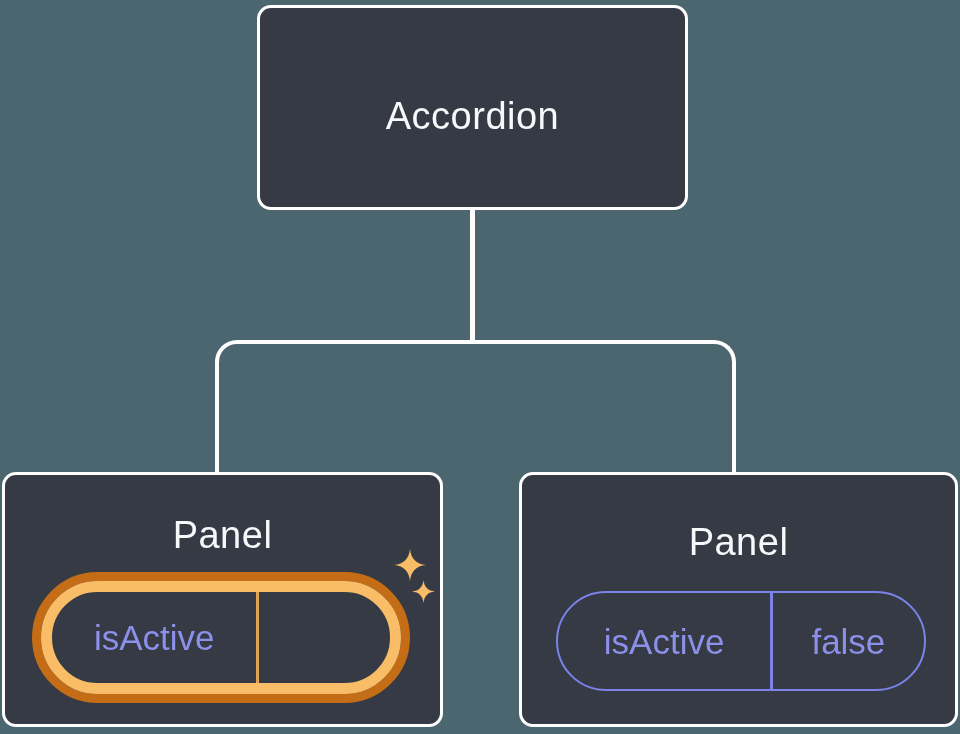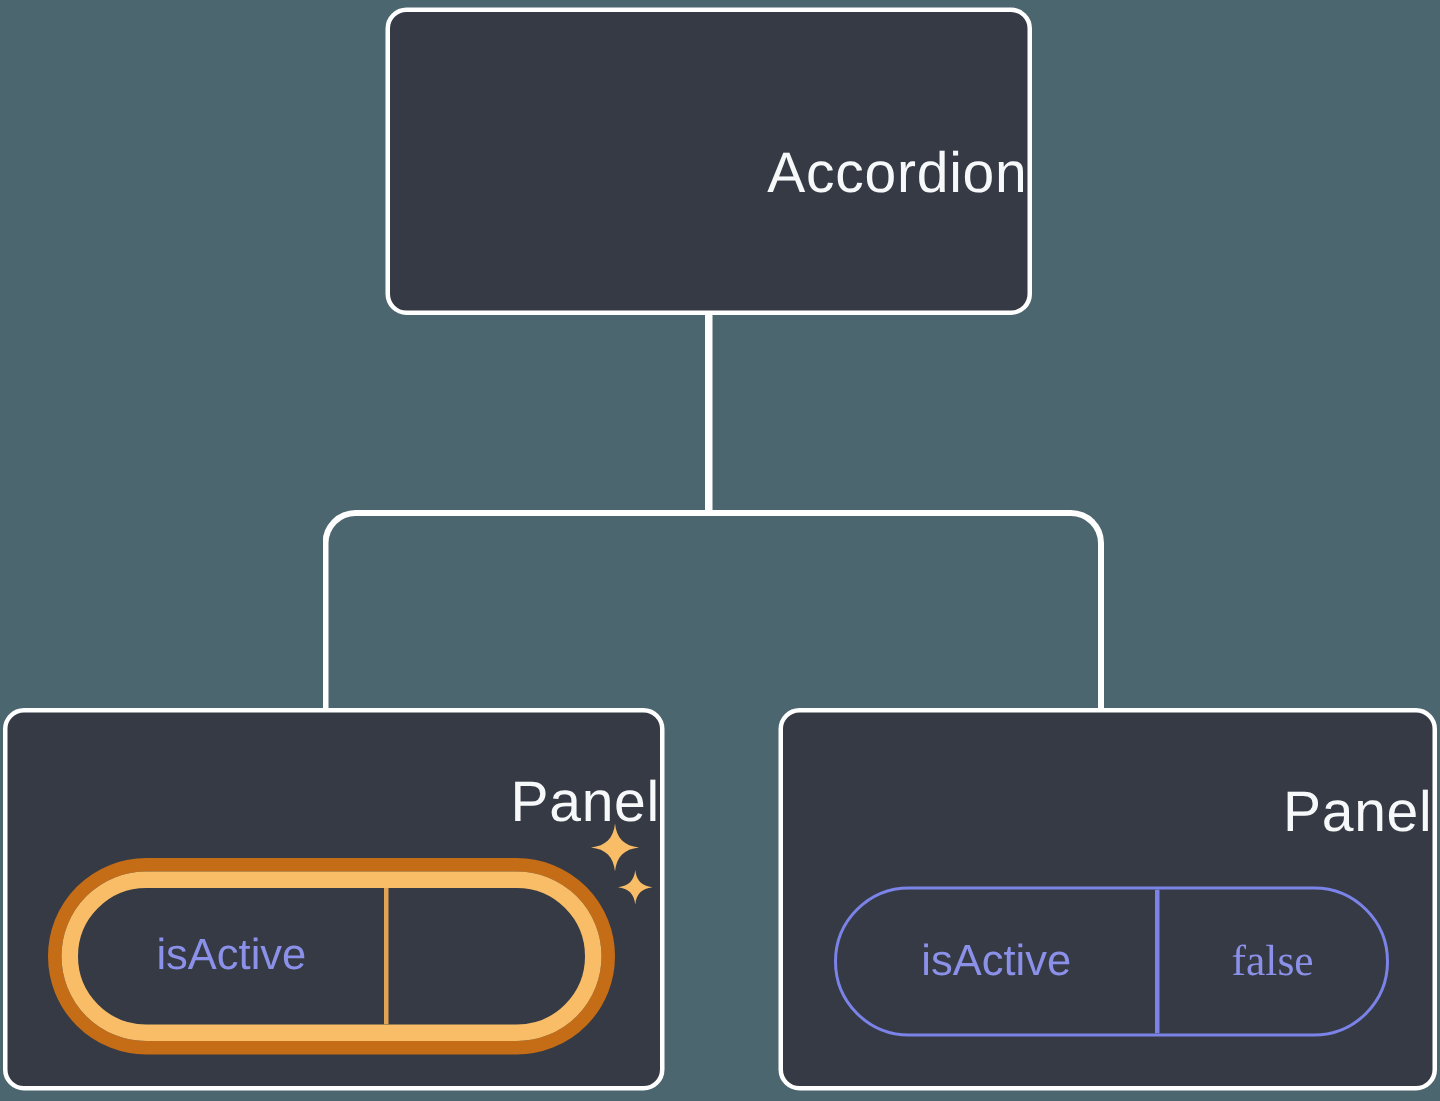--- a/index.html
+++ b/index.html
@@ -29,21 +29,21 @@
   .node{
     position:absolute;
     box-sizing:border-box;
     background:var(--node-fill);
     border:3.5px solid var(--node-border);
     border-radius:14px;
   }
   .node-title{
     position:absolute;
     left:0;right:0;
-    text-align:right;
+    text-align:center;
     color:var(--title-text);
     font-size:38px;
     font-weight:500;
     line-height:38px;
     letter-spacing:0.5px;
   }
   .accordion{left:257px;top:5px;width:431px;height:205px;}
   .accordion .node-title{top:89px;}
 
   .stem{
@@ -96,28 +96,28 @@
     border:2.5px solid var(--purple-border);
     display:flex;
     align-items:stretch;
     overflow:hidden;
   }
   .cell{
     display:flex;
     align-items:center;
     justify-content:center;
     color:var(--purple);
-    font-size:29px;
+    font-size:35px;
     line-height:35px;
   }
   .cell.bold{font-weight:700;}
   .pill-hl .cell.key{width:60.5%;}
   .pill-hl .cell.val{flex:1;}
   .pill-plain .cell.key{width:58%;}
-  .pill-plain .cell.val{flex:1;font-family:Liberation Serif, serif;}
+  .pill-plain .cell.val{flex:1;}
   .divider{width:3px;flex:0 0 3px;}
   .divider.orange{background:var(--orange-divider);}
   .divider.purple{background:var(--purple-border);width:2.5px;flex-basis:2.5px;}
 
   .sparkle{position:absolute;}
   .sparkle.big{left:389px;top:74px;width:32px;height:32px;}
   .sparkle.small{left:407px;top:105px;width:23px;height:23px;}
   .sparkle path{fill:var(--sparkle);}
 </style>
 </head>

